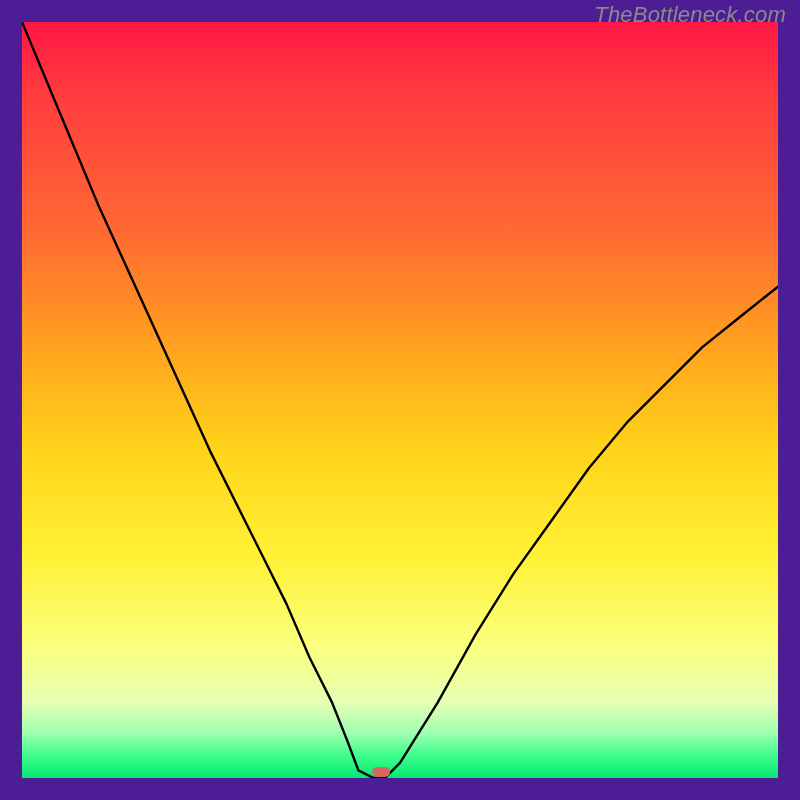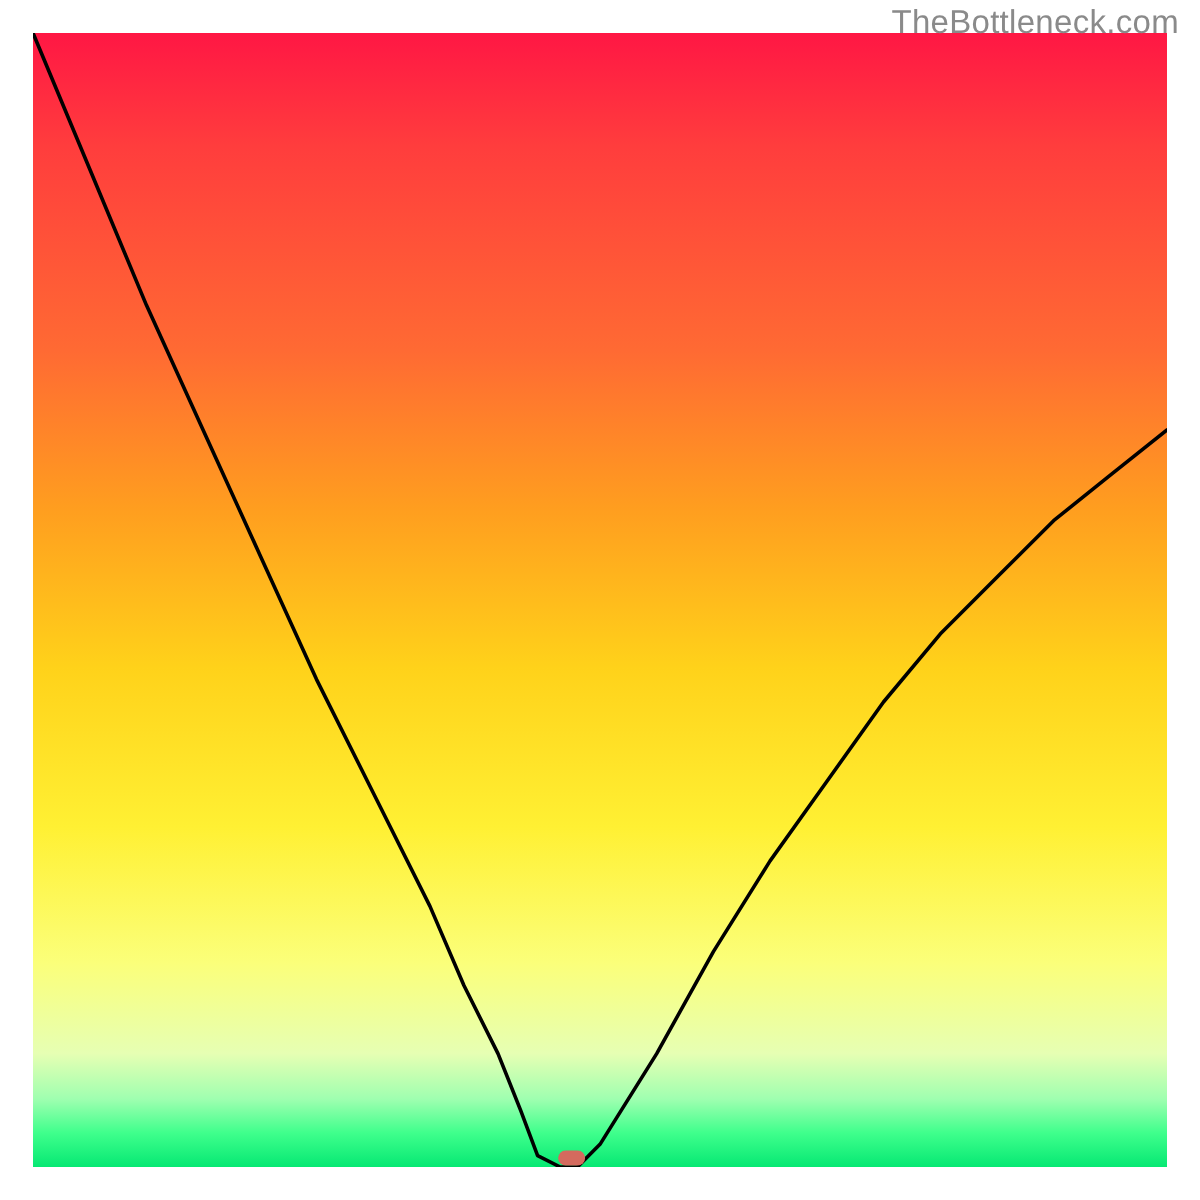--- a/index.html
+++ b/index.html
@@ -7,21 +7,22 @@
     padding: 0;
     width: 800px;
     height: 800px;
     background: #000;
     position: relative;
     font-family: Arial, Helvetica, sans-serif;
   }
   .frame {
     position: absolute;
     inset: 0;
-    background: #ffffff;
+    background: #4c1d95;
+    font-style: italic;
   }
   .plot-area {
     position: absolute;
     left: 22px;
     top: 22px;
     width: 756px;
     height: 756px;
     background: linear-gradient(to bottom,
       #ff1744 0%,
       #ff3d3d 10%,

